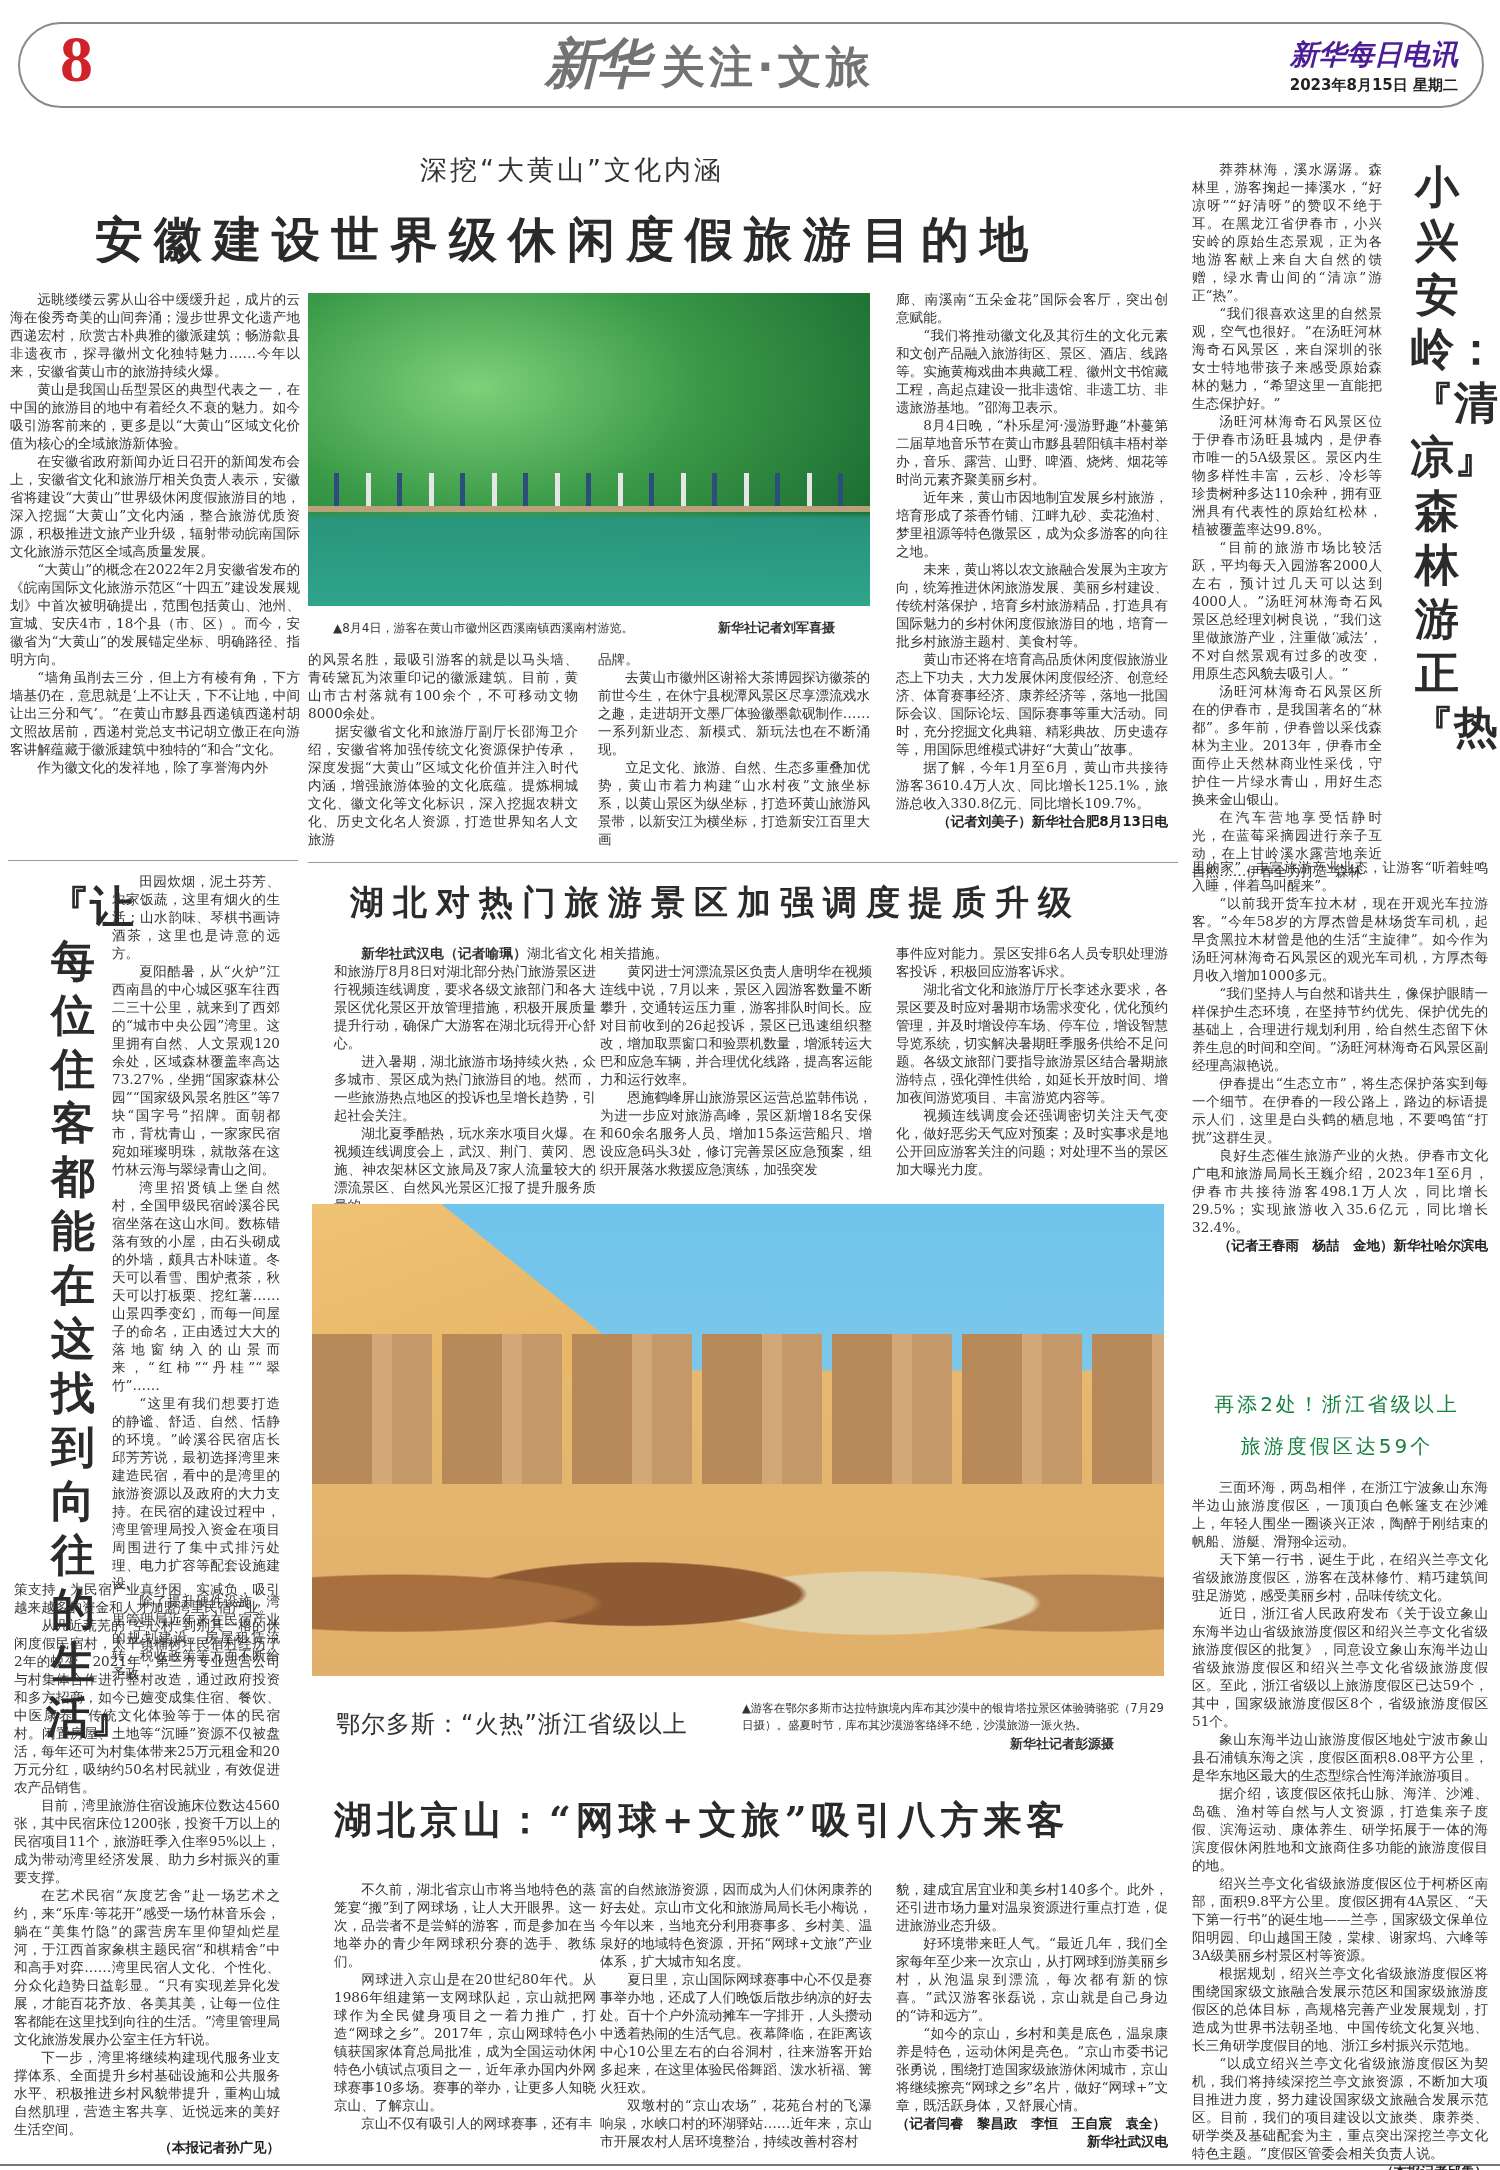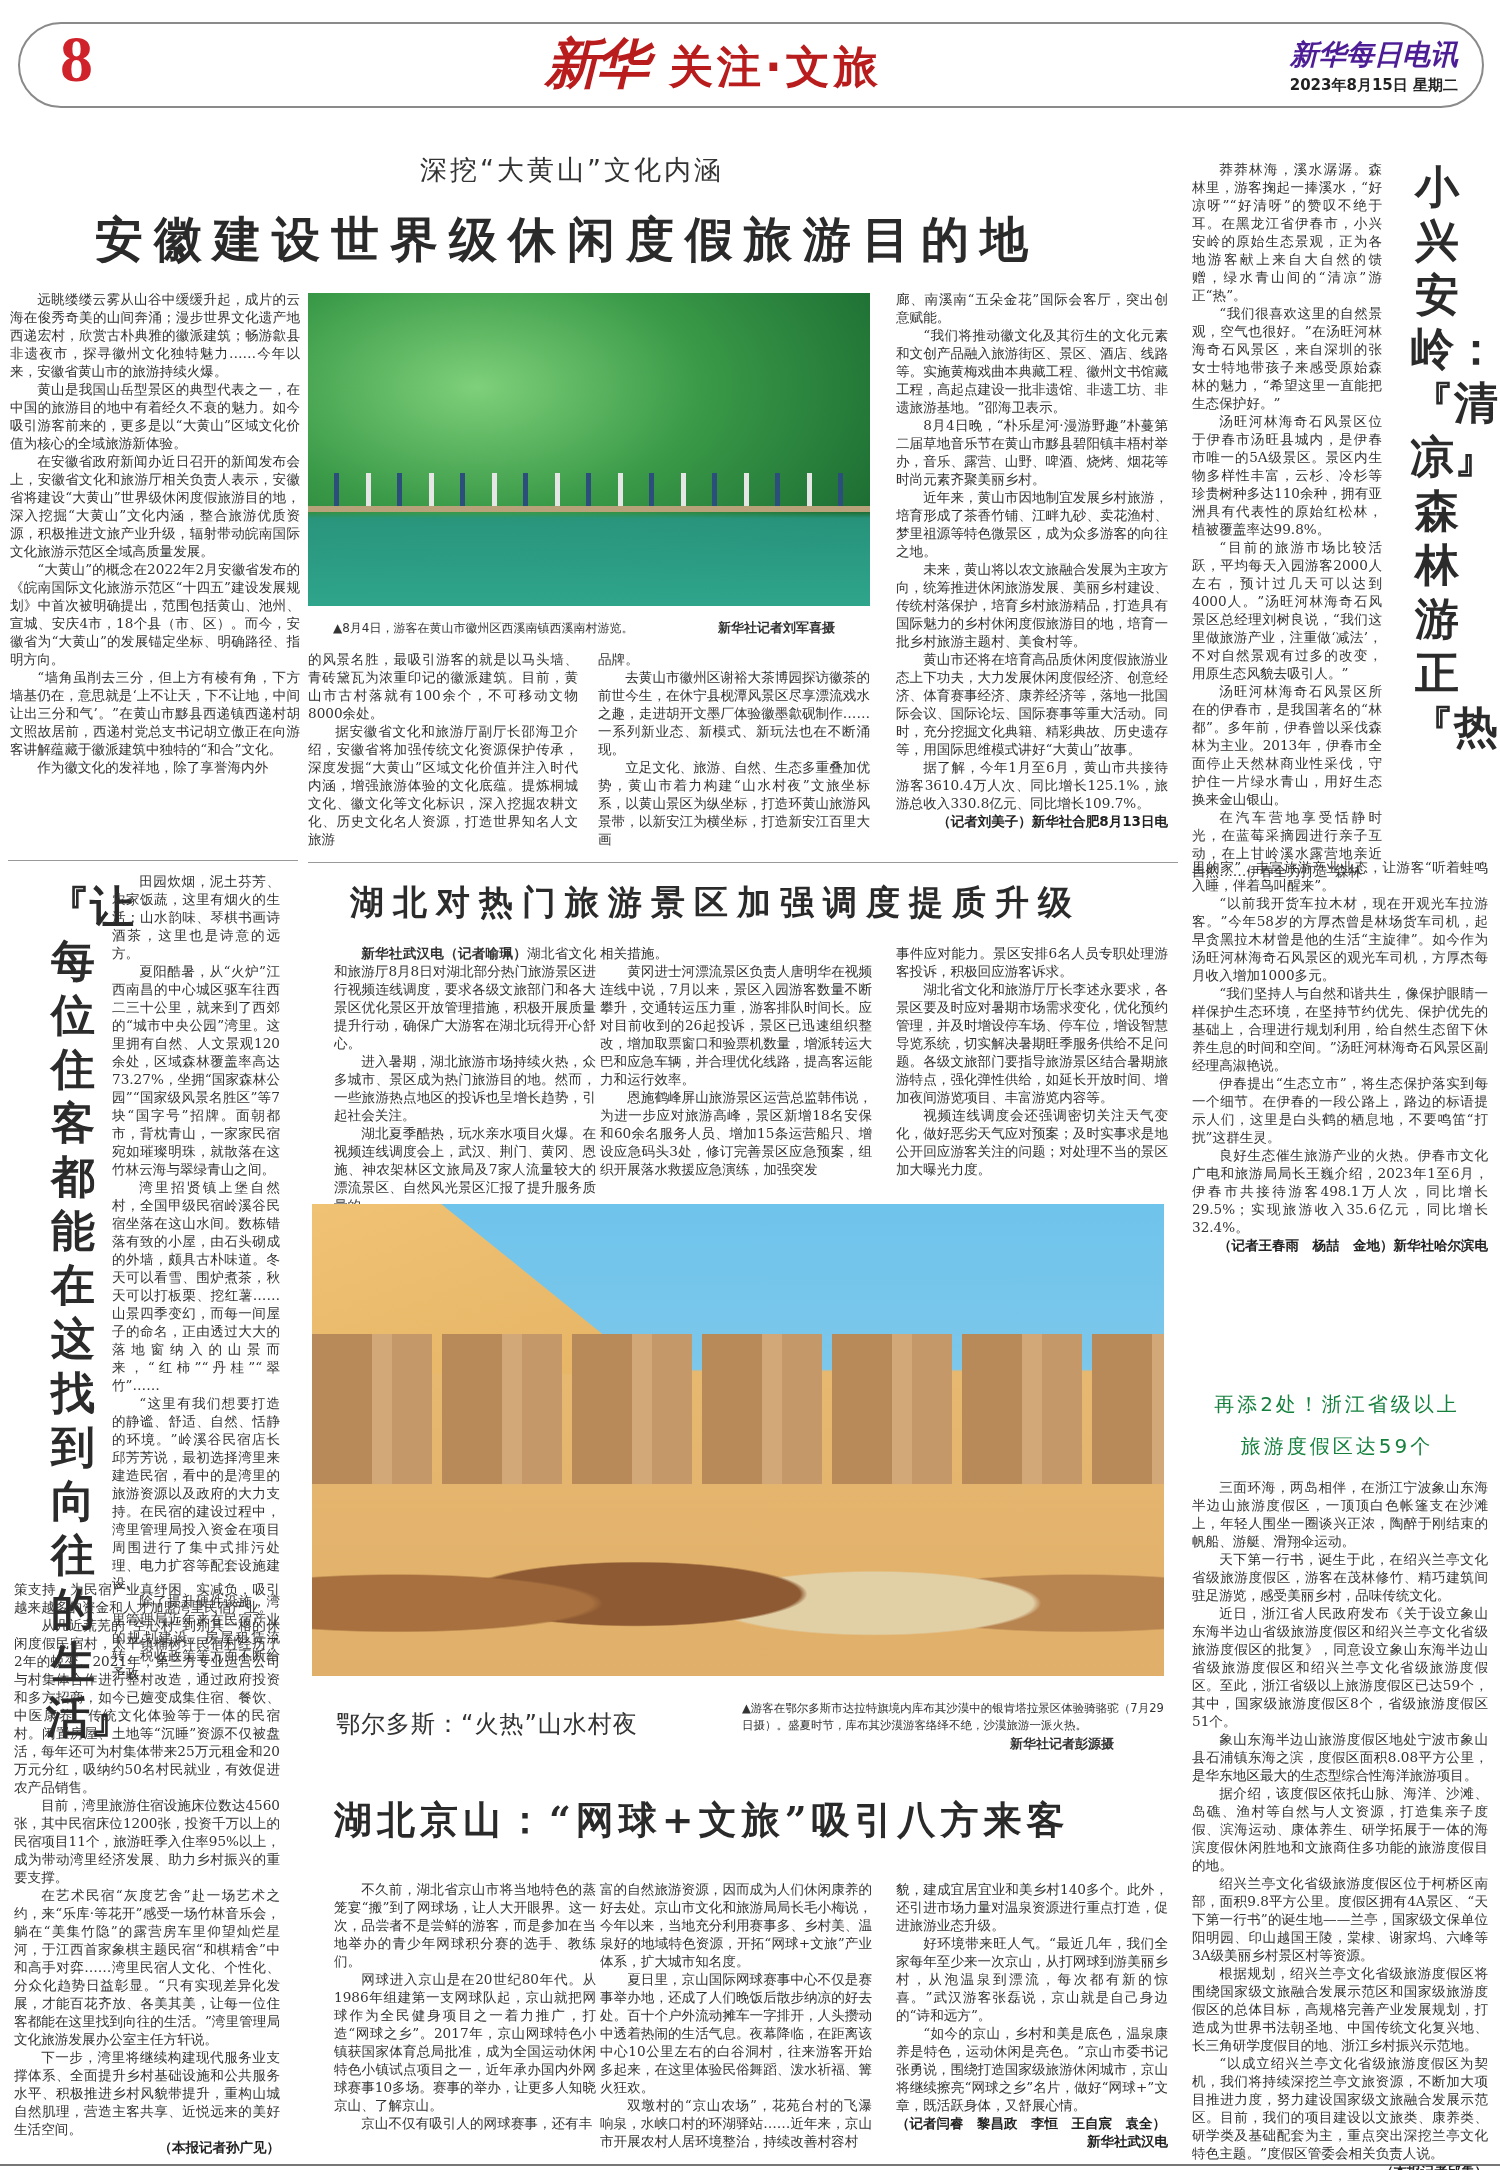--- a/index.html
+++ b/index.html
@@ -1,21 +1,21 @@
 <!DOCTYPE html>
 <html><head>
 <meta charset="utf-8">
 <style>
 *{box-sizing:border-box;margin:0;padding:0}
 html,body{width:1500px;height:2170px;background:#fff;overflow:hidden}
 body{font-family:"DejaVu Serif","Liberation Serif",serif;color:#222;position:relative}
 .abs{position:absolute}
 .masthead{left:18px;top:22px;width:1466px;height:86px;border:2px solid #8a8a8a;border-radius:44px;background:#fff}
 .page-no{left:60px;top:26px;font-family:"Liberation Serif",serif;font-weight:bold;font-size:66px;color:#d0222a;line-height:1}
-.brand{left:545px;top:28px;display:flex;align-items:baseline;gap:24px;color:#b91c1c}
+.brand{left:545px;top:28px;display:flex;align-items:baseline;gap:16px;color:#737373}
 .brand .logo{font-family:"DejaVu Serif",serif;font-style:italic;font-weight:bold;font-size:54px;letter-spacing:-4px}
 .brand .section{font-family:"DejaVu Sans",sans-serif;font-weight:bold;font-size:44px;letter-spacing:4px}
 .paper-id{right:42px;top:36px;text-align:right;color:#222}
 .paper-id .name{font-size:28px;color:#4c1d95;font-weight:bold;font-style:italic}
 .paper-id .date{font-family:"DejaVu Sans",sans-serif;font-size:15px;font-weight:bold;margin-top:2px}
 .kicker{left:420px;top:152px;font-family:"DejaVu Sans",sans-serif;font-size:27px;letter-spacing:3px;color:#333}
 .headline1{left:95px;top:208px;font-family:"DejaVu Serif",serif;font-weight:bold;font-size:48px;letter-spacing:11px;color:#2a2a2a}
 .body{font-size:13.6px;line-height:18px;color:#333;text-align:justify}
 .body p{text-indent:2em}
 .byline{font-family:"DejaVu Sans",sans-serif;font-weight:bold;font-size:13.5px;color:#222;text-align:right}
@@ -163,21 +163,21 @@
   <p style="text-indent:0">事件应对能力。景区安排6名人员专职处理游客投诉，积极回应游客诉求。</p>
   <p>湖北省文化和旅游厅厅长李述永要求，各景区要及时应对暑期市场需求变化，优化预约管理，并及时增设停车场、停车位，增设智慧导览系统，切实解决暑期旺季服务供给不足问题。各级文旅部门要指导旅游景区结合暑期旅游特点，强化弹性供给，如延长开放时间、增加夜间游览项目、丰富游览内容等。</p>
   <p>视频连线调度会还强调密切关注天气变化，做好恶劣天气应对预案；及时实事求是地公开回应游客关注的问题；对处理不当的景区加大曝光力度。</p>
 </div>
 
 <div class="abs photo photo-desert">
   <div class="abs dune"></div>
   <div class="abs camel-row"></div>
   <div class="abs camel-front"></div>
 </div>
-<div class="abs h-desert">鄂尔多斯：“火热”山水村夜</div>
+<div class="abs h-desert">鄂尔多斯：“火热”浙江省级以上</div>
 <div class="abs caption" style="left:742px;top:1700px;width:430px;line-height:17px;font-size:11.5px;">▲游客在鄂尔多斯市达拉特旗境内库布其沙漠中的银肯塔拉景区体验骑骆驼（7月29日摄）。盛夏时节，库布其沙漠游客络绎不绝，沙漠旅游一派火热。</div>
 <div class="abs caption" style="left:1010px;top:1735px;font-weight:bold;font-size:13px;">新华社记者彭源摄</div>
 
 <div class="abs h-jingshan">湖北京山：“网球+文旅”吸引八方来客</div>
 <div class="abs body" style="left:334px;top:1880px;width:262px;">
   <p>不久前，湖北省京山市将当地特色的蒸笼宴“搬”到了网球场，让人大开眼界。这一次，品尝者不是尝鲜的游客，而是参加在当地举办的青少年网球积分赛的选手、教练们。</p>
   <p>网球进入京山是在20世纪80年代。从1986年组建第一支网球队起，京山就把网球作为全民健身项目之一着力推广，打造“网球之乡”。2017年，京山网球特色小镇获国家体育总局批准，成为全国运动休闲特色小镇试点项目之一，近年承办国内外网球赛事10多场。赛事的举办，让更多人知晓京山、了解京山。</p>
   <p>京山不仅有吸引人的网球赛事，还有丰</p>
 </div>
 <div class="abs body" style="left:600px;top:1880px;width:272px;">

